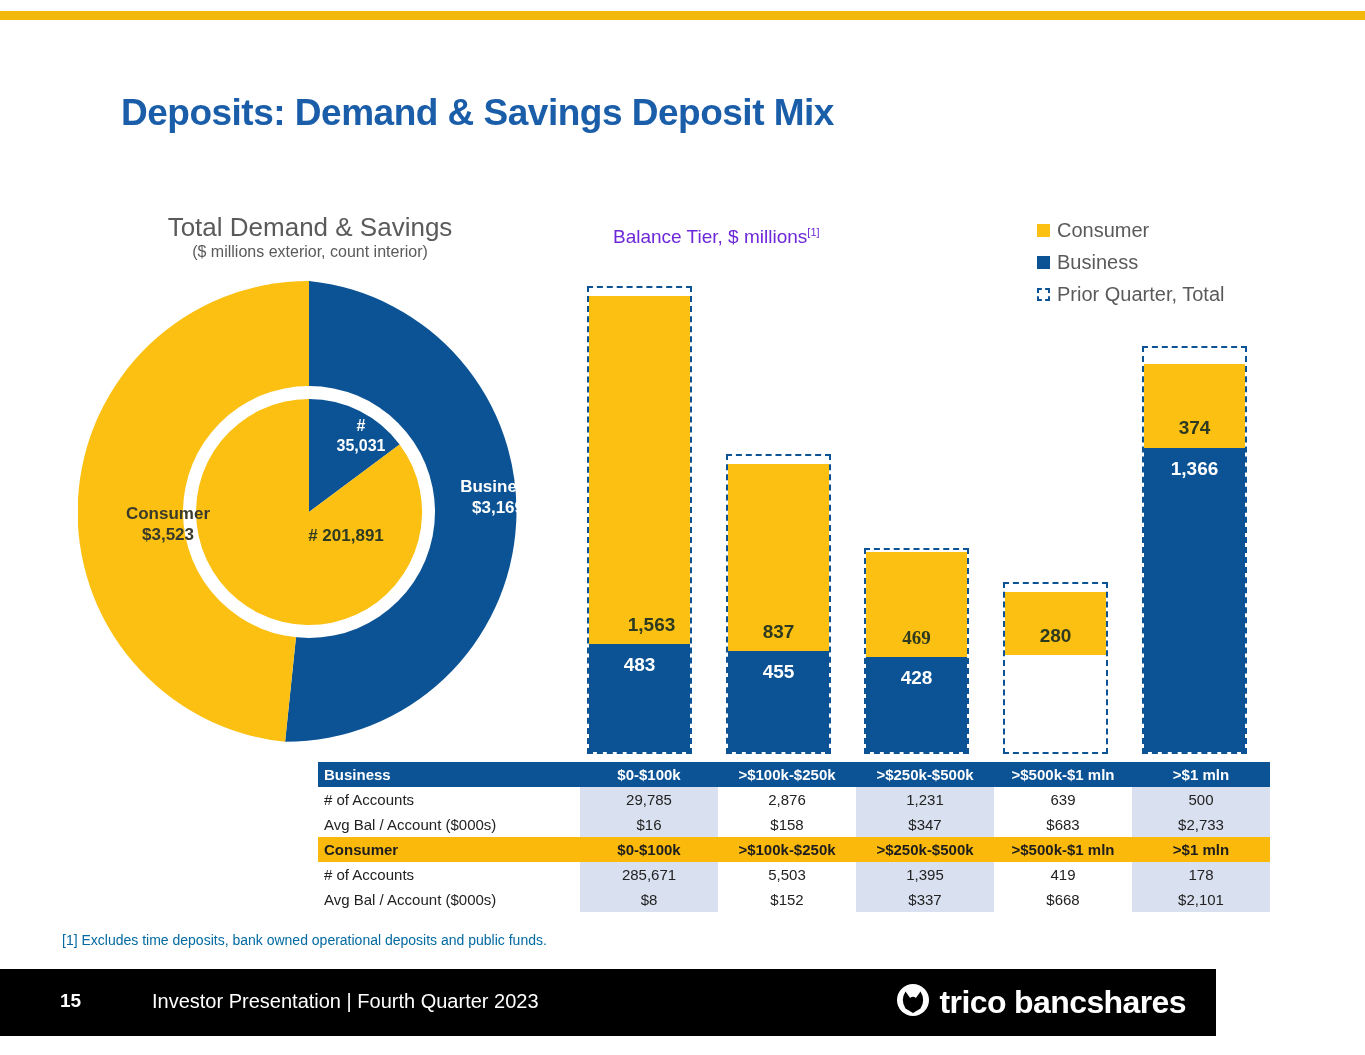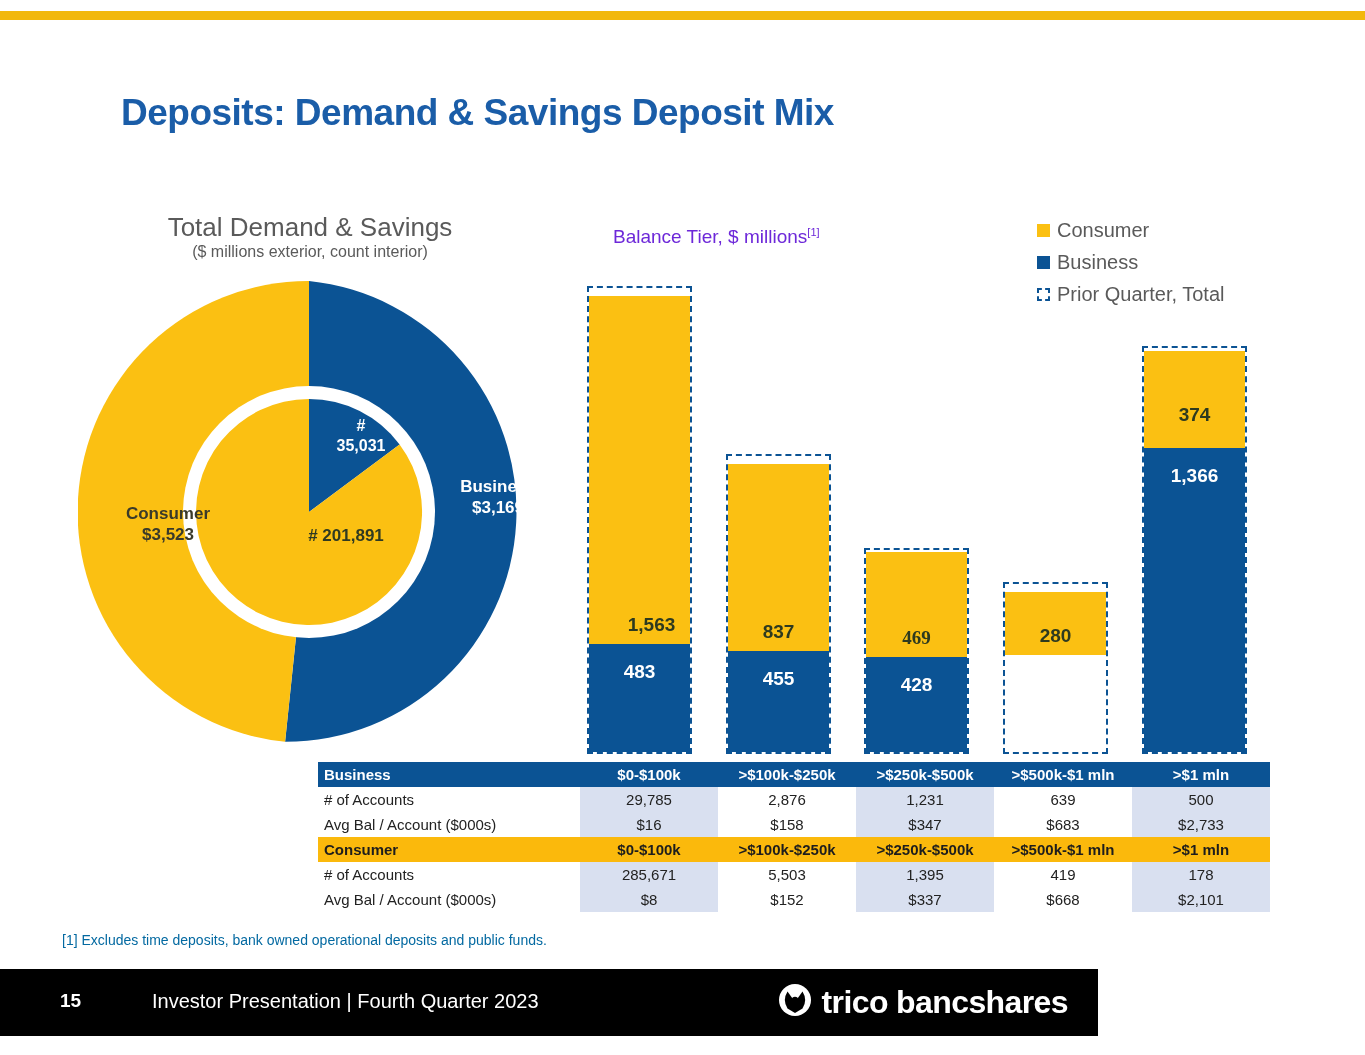--- a/index.html
+++ b/index.html
@@ -71,21 +71,21 @@
     position: absolute; left: 0; width: 105px; bottom: 0;
     border: 2px dashed #0B5394; background: transparent;
   }
   .seg {
     position: absolute; left: 2px; width: 101px;
     display: flex; align-items: flex-start; justify-content: center;
   }
   .seg.consumer { background: #FBC012; }
   .seg.business { background: #0B5394; }
   .seg-val {
-    font-size: 19px; font-weight: bold; margin-top: 17px;
+    font-size: 19px; font-weight: bold; margin-top: 10px;
   }
   .seg.consumer .seg-val { color: #2E3A1F; }
   .seg.business .seg-val { color: #ffffff; }
 
   
   .table { position: absolute; left: 318px; top: 762px; width: 952px; }
   table { border-collapse: collapse; width: 952px; table-layout: fixed; }
   td { font-size: 15px; color: #222; padding: 1px 0; height: 25px; }
   td.lbl { text-align: left; padding-left: 6px; width: 262px; }
   td.num { text-align: center; width: 138px; }
@@ -95,21 +95,21 @@
   tr.data td.num.shade { background: #D9E0F0; }
 
   
   .footnote {
     position: absolute; left: 62px; top: 932px;
     font-size: 14px; color: #0369a1;
   }
 
   
   .footer {
-    position: absolute; left: 0; top: 969px; width: 1098px; height: 67px;
+    position: absolute; left: 0; top: 969px; width: 1216px; height: 67px;
     background: #000000;
   }
   .footer-page {
     position: absolute; left: 60px; top: 21px;
     font-size: 19px; font-weight: bold; color: #fff;
   }
   .footer-text {
     position: absolute; left: 152px; top: 21px;
     font-size: 20px; color: #fff; white-space: nowrap;
   }
@@ -216,21 +216,21 @@
         <div class="prior-box" style="height: 171.549px;"></div>
         <div class="seg consumer" style="height: 62.3814px; bottom: 99.3595px;">
           <span class="seg-val" style="margin-top: 32.3814px;">280</span>
         </div>
       </div>
       <div class="bar-col" style="left: 564px;">
         <div class="prior-box" style="height: 407.707px;"></div>
         <div class="seg business" style="height: 304.332px; bottom: 2px;">
           <span class="seg-val">1,366</span>
         </div>
-        <div class="seg consumer" style="height: 97px; bottom: 306.332px;">
+        <div class="seg consumer" style="height: 84px; bottom: 306.332px;">
           <span class="seg-val" style="margin-top: 53.3237px;">374</span>
         </div>
       </div>
     </div>
 
   <div class="table">
     <table id="tier-table">
         <tbody>
           <tr class="hdr-business">
             <td class="lbl">Business</td>

